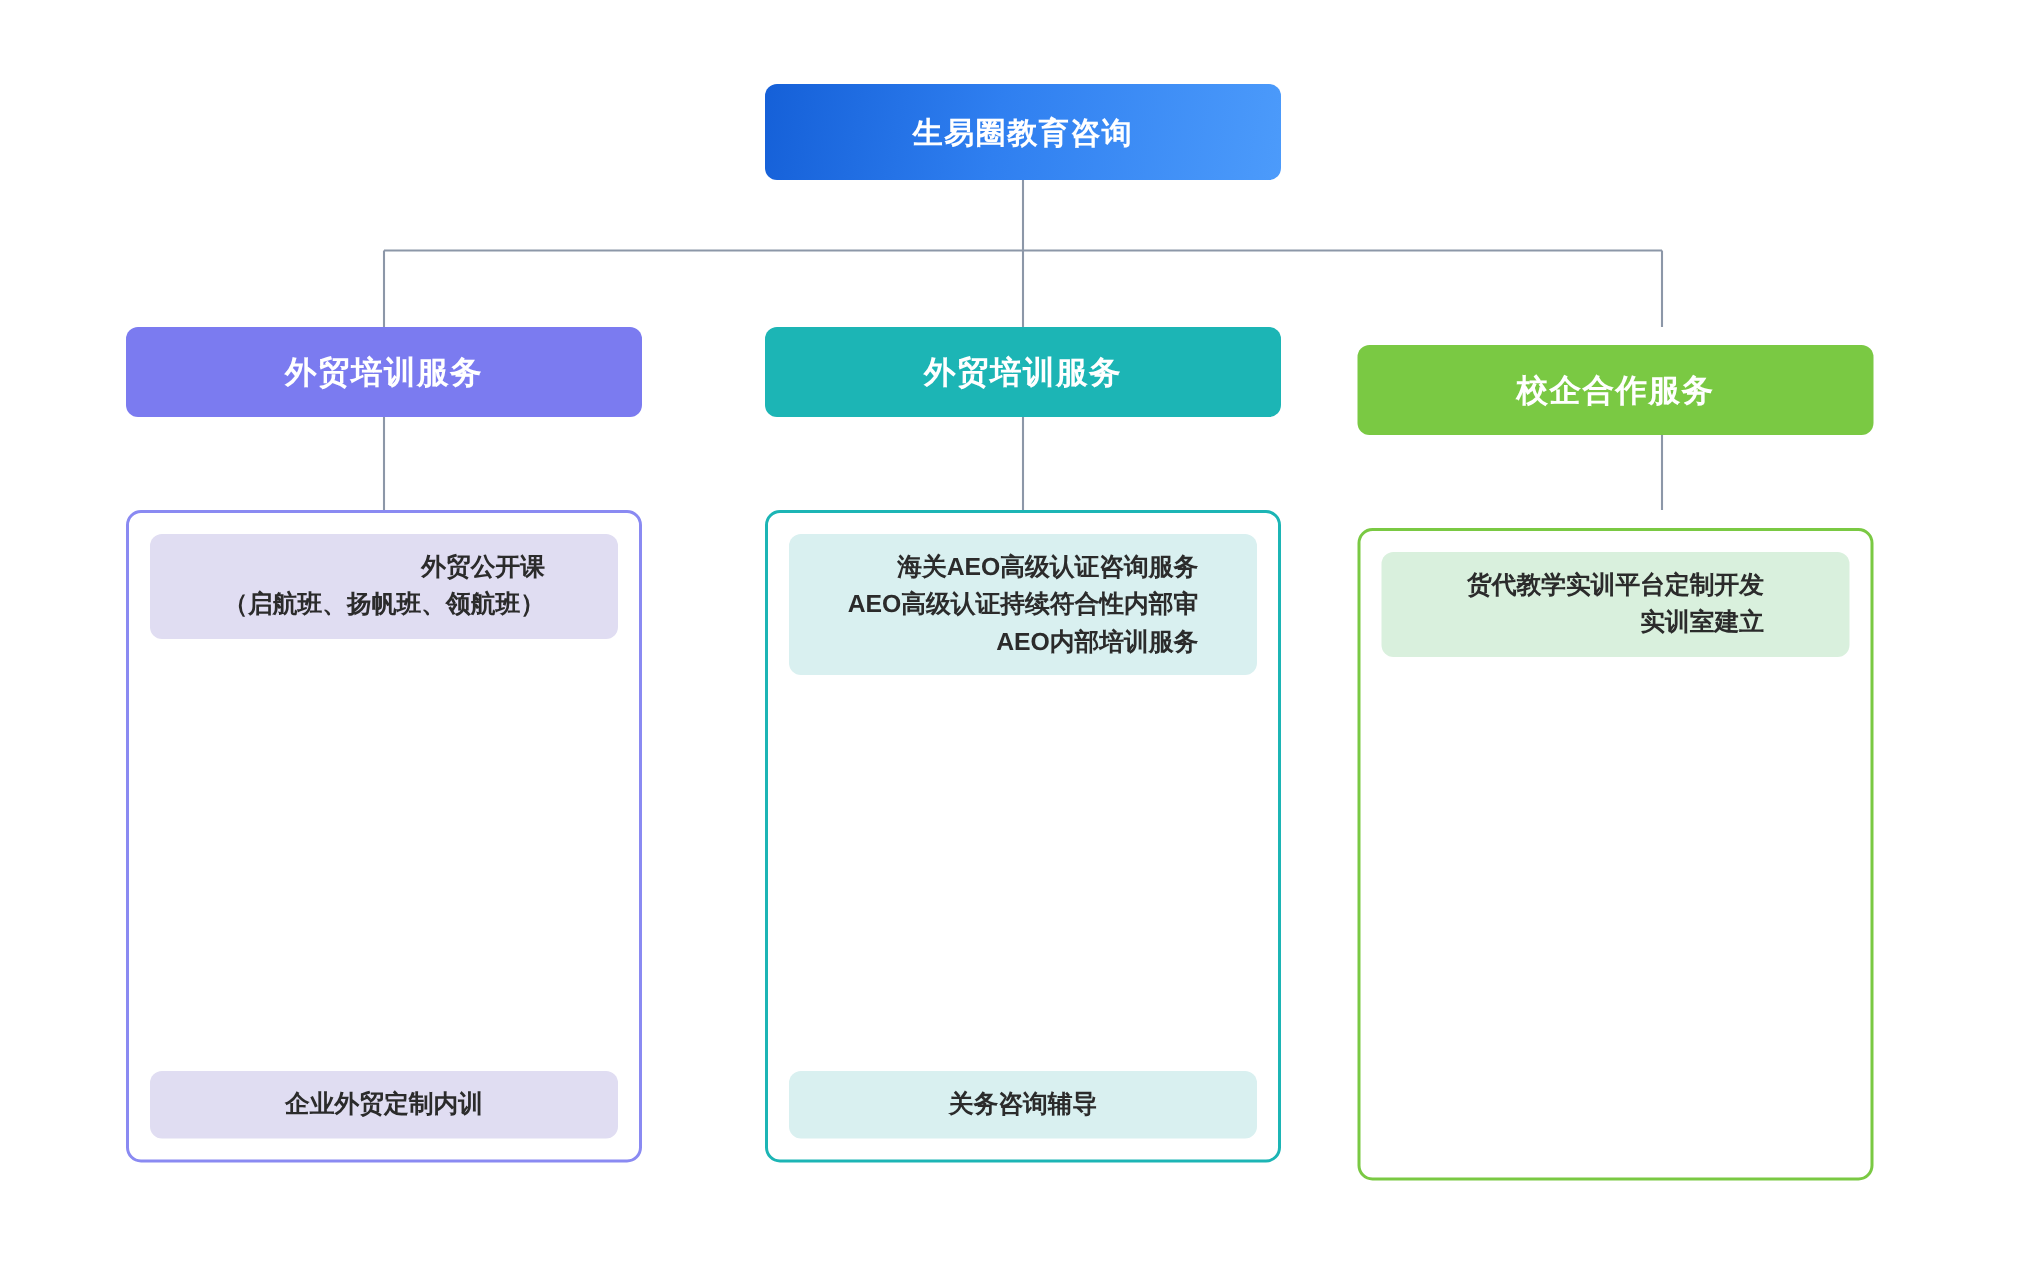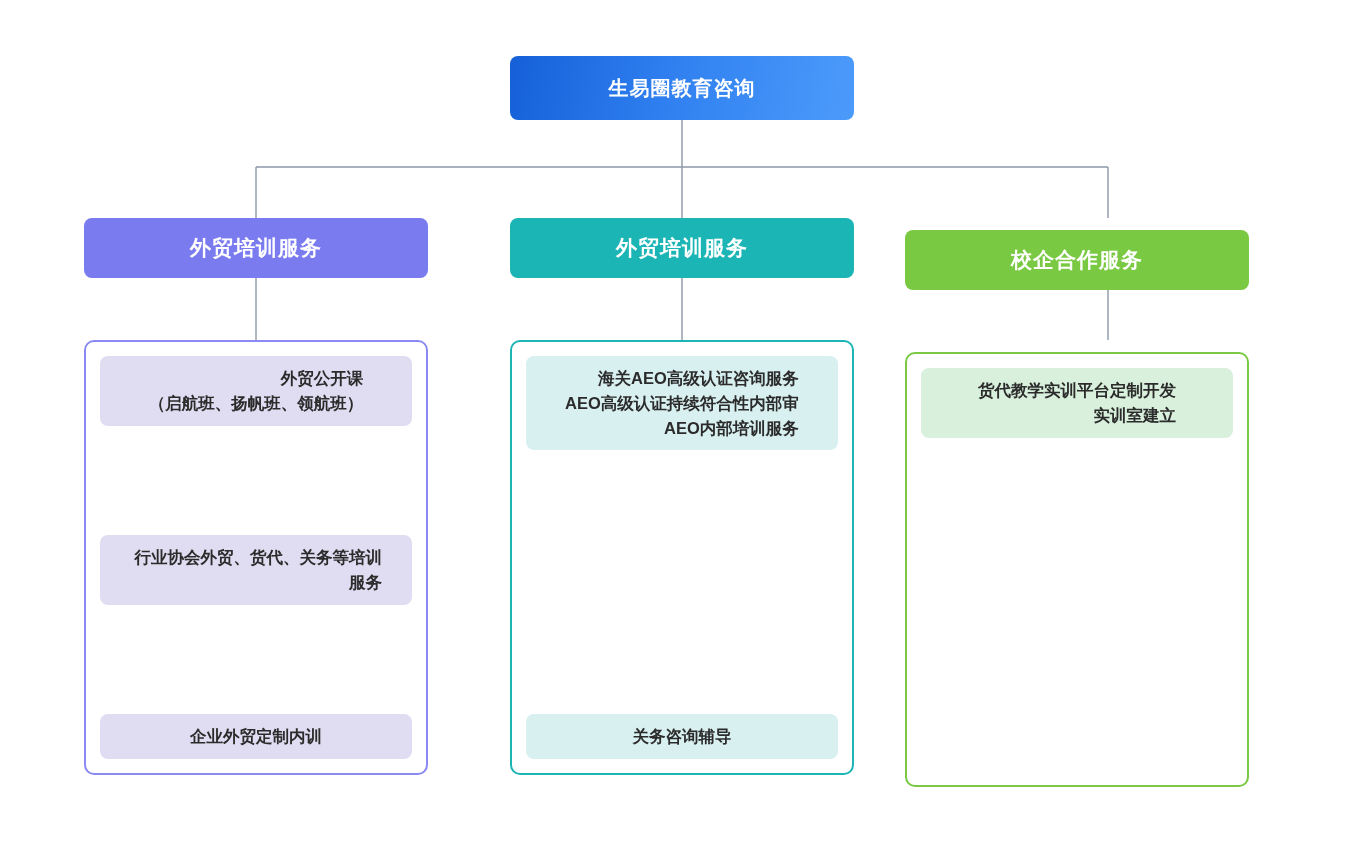--- a/index.html
+++ b/index.html
@@ -136,21 +136,20 @@
     <span>生易圈教育咨询</span>
   </div>
 
   <div class="column col-0">
     <div class="branch-header">
       <span>外贸培训服务</span>
     </div>
     <div class="panel">
       <div class="leaf-card">外贸公开课
 （启航班、扬帆班、领航班）</div>
-      <div class="leaf-card">行业协会外贸、货代、关务等培训服务</div>
       <div class="leaf-card">企业外贸定制内训</div>
     </div>
   </div>
 
   <div class="column col-1">
     <div class="branch-header">
       <span>外贸培训服务</span>
     </div>
     <div class="panel">
       <div class="leaf-card">海关AEO高级认证咨询服务

